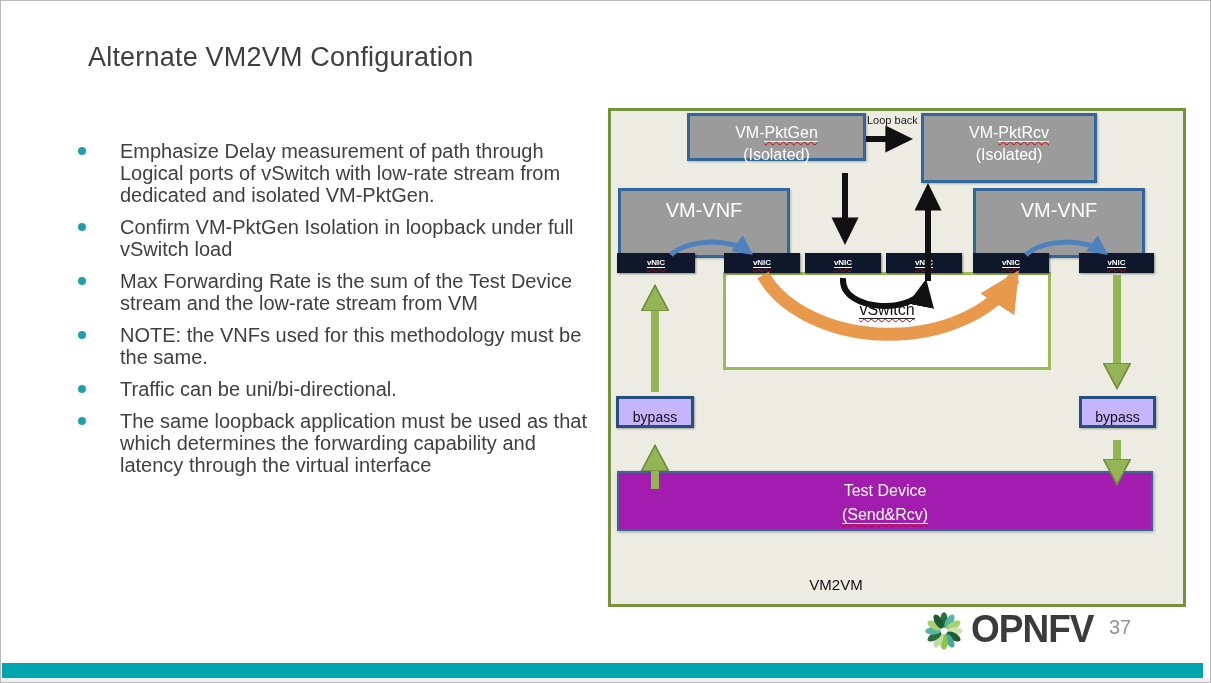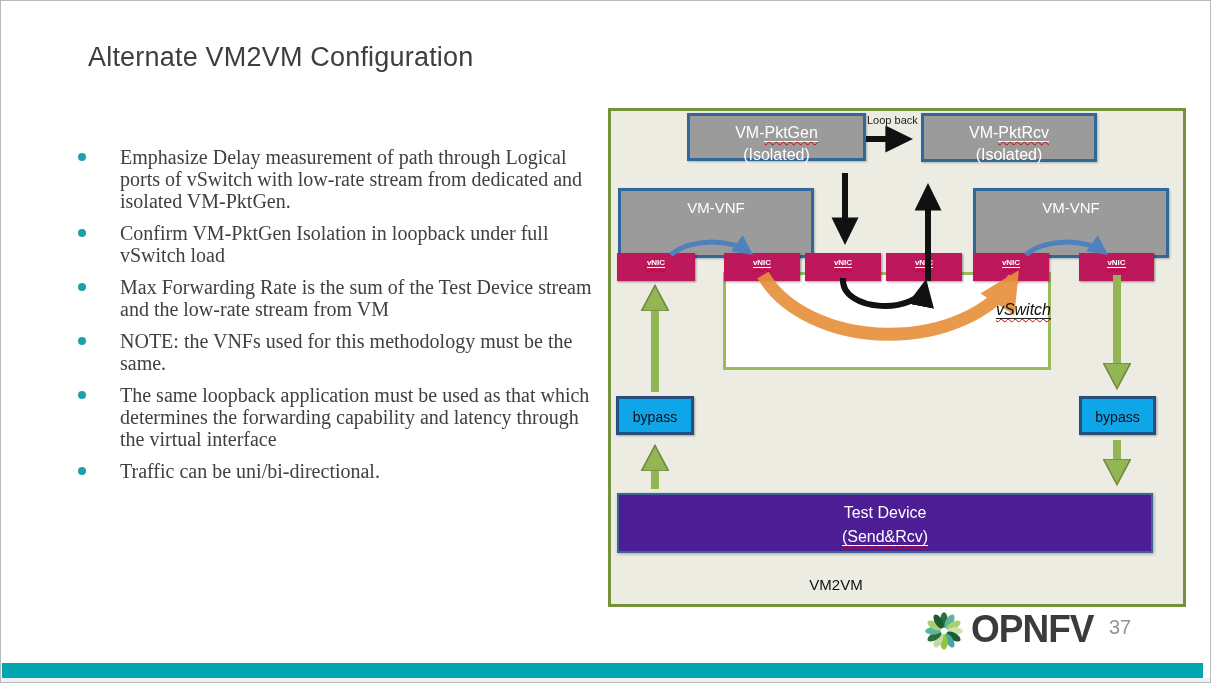--- a/index.html
+++ b/index.html
@@ -6,57 +6,57 @@
   body{
     width:1211px;height:683px;position:relative;background:#ffffff;
     font-family:"Liberation Sans", sans-serif;overflow:hidden;
   }
   .frame{position:absolute;inset:0;border:1px solid #b9b9b9;pointer-events:none;z-index:50;}
   .page-title{
     position:absolute;left:88px;top:42px;font-size:27px;color:#3d3d42;
     letter-spacing:0.2px;
   }
   
-  .bullets{position:absolute;left:76px;top:146px;width:516px;font-family:Liberation Serif, serif;}
+  .bullets{position:absolute;left:76px;top:140px;width:516px;}
   .bullet{display:flex;margin-bottom:10px;color:#404040;font-size:20px;line-height:22px;}
   .bullet .dot{flex:0 0 8px;width:8px;height:8px;border-radius:50%;background:#1fa0ae;margin:7px 0 0 2px;}
   .bullet .txt{margin-left:34px;width:472px;}
   
   .diagram{
     position:absolute;left:608px;top:108px;width:578px;height:499px;
     border:3px solid #76923C;background:#edece2;box-sizing:border-box;
   }
   .diagram *{box-sizing:border-box;}
   .dbox{position:absolute;text-align:center;}
   .graybox{background:#9b9b9b;border:3px solid #31679b;color:#ffffff;box-shadow:1px 1px 2px rgba(0,0,0,.25);}
   .pktgen{left:76px;top:2px;width:179px;height:48px;font-size:16px;padding-top:6px;line-height:22px;}
-  .pktrcv{left:310px;top:2px;width:176px;height:49px;font-size:16px;padding-top:6px;line-height:22px;}
+  .pktrcv{left:310px;top:2px;width:176px;height:70px;font-size:16px;padding-top:6px;line-height:22px;}
   .loopback{left:256px;top:3px;width:56px;font-size:11px;color:#1a1a1a;text-align:left;}
-  .vnf{top:77px;width:196px;height:70px;font-size:15px;padding-top:8px;}
+  .vnf{top:77px;width:172px;height:70px;font-size:20px;padding-top:8px;}
   .vnf-left{left:7px;}
   .vnf-right{left:362px;}
   .vnic{
-    position:absolute;top:142px;height:28px;background:#be185d;color:#ffffff;
+    position:absolute;top:142px;height:20px;background:#0f172a;color:#ffffff;
     font-size:8px;font-weight:bold;text-align:center;padding-top:5px;box-shadow:1px 1px 2px rgba(0,0,0,.4);
   }
   .vswitch{
     left:112px;top:161px;width:328px;height:98px;background:#ffffff;border:3px solid #9bbb59;
   }
   .vswitch-label{
-    position:absolute;left:112px;top:190px;width:328px;text-align:right;
-    font-size:16px;color:#111111;z-index:6;font-style:italic;
+    position:absolute;left:112px;top:190px;width:328px;text-align:center;
+    font-size:16px;color:#111111;z-index:6;
   }
   .bypass{
-    position:absolute;top:285px;width:78px;height:39px;background:#0ea5e9;border:3px solid #244f7e;
+    position:absolute;top:285px;width:78px;height:32px;background:#c4b5fd;border:3px solid #244f7e;
     color:#111111;font-size:14px;text-align:center;padding-top:10px;box-shadow:1px 1px 2px rgba(0,0,0,.3);
   }
   .bypass-left{left:5px;}
   .bypass-right{left:468px;width:77px;}
   .testdevice{
-    left:6px;top:382px;width:536px;height:60px;background:#4c1d95;border:2px solid #3a6594;
+    left:6px;top:360px;width:536px;height:60px;background:#a21caf;border:2px solid #3a6594;
     color:#ffffff;font-size:16px;line-height:24px;padding-top:6px;box-shadow:1px 1px 3px rgba(0,0,0,.3);
   }
   .vm2vm{position:absolute;left:150px;top:465px;width:150px;text-align:center;font-size:15px;color:#111111;}
   .spell{text-decoration:underline wavy #cc0000;text-decoration-thickness:1px;text-underline-offset:3px;}
   .uline-white{border-bottom:1px solid #ffffff;}
   .uline-dark{border-bottom:1px solid #222222;}
   .arrows{position:absolute;left:0;top:0;width:572px;height:493px;z-index:5;pointer-events:none;}
   
   .footer-accent-bar{position:absolute;left:2px;top:663px;width:1201px;height:15px;background:#00a5b0;}
   .footer-substrip{position:absolute;left:1px;top:678px;width:1209px;height:5px;background:#eef0f3;}
@@ -86,25 +86,25 @@
   <div class="bullet">
     <span class="dot"></span>
     <span class="txt">Max Forwarding Rate is the sum of the Test Device stream and the low-rate stream from VM</span>
   </div>
   <div class="bullet">
     <span class="dot"></span>
     <span class="txt">NOTE: the VNFs used for this methodology must be the same.</span>
   </div>
   <div class="bullet">
     <span class="dot"></span>
+    <span class="txt">Traffic can be uni/bi-directional.</span>
+  </div>
+  <div class="bullet">
+    <span class="dot"></span>
     <span class="txt">The same loopback application must be used as that which determines the forwarding capability and latency through the virtual interface</span>
-  </div>
-  <div class="bullet">
-    <span class="dot"></span>
-    <span class="txt">Traffic can be uni/bi-directional.</span>
   </div>
 </div>
 
 <div class="diagram">
 
   <div class="dbox graybox pktgen">
     <div><span>VM-</span><span class="spell uline-white">PktGen</span></div>
     <div>(Isolated)</div>
   </div>
 

